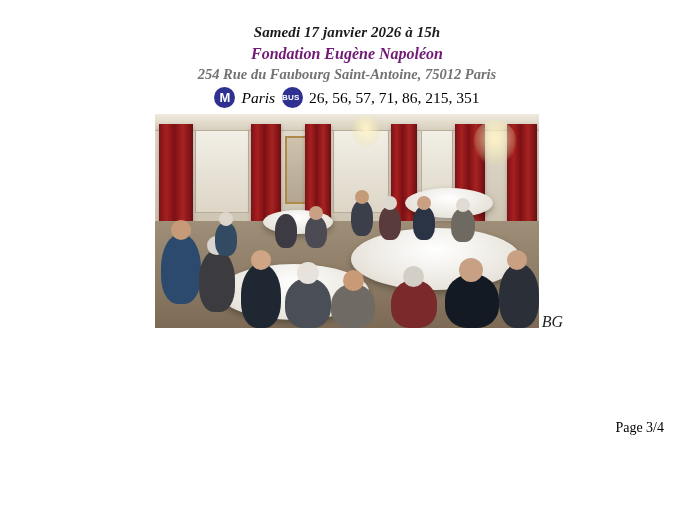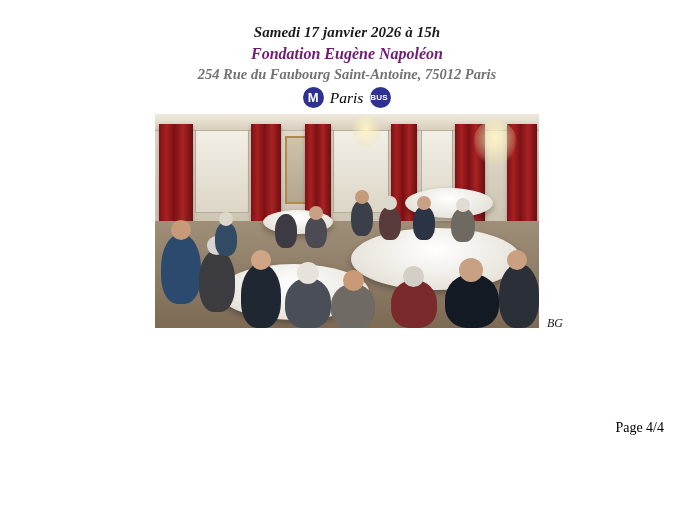--- a/index.html
+++ b/index.html
@@ -119,21 +119,21 @@
     overflow: hidden;
     background: #6b4a3a;
     border: 0;
   }
   .credit {
     position: absolute;
     right: -24px;
     bottom: -3px;
     font-family: "Liberation Serif", serif;
     font-style: italic;
-    font-size: 12px;
+    font-size: 16px;
     color: #222;
     margin-top: 36px;
   }
 
   
   .body-text {
     margin: 27px 8px 0 8px;
     font-family: "Liberation Serif", serif;
     font-size: 15.5px;
     line-height: 1.43;
@@ -238,20 +238,21 @@
 
   <div class="header-block">
     <p class="line-date">Samedi 17 janvier 2026 à 15h</p>
     <p class="line-venue">Fondation Eugène Napoléon</p>
     <p class="line-address">254 Rue du Faubourg Saint-Antoine, 75012 Paris</p>
 
     <div class="line-transport">
       <span class="metro-icon">M</span>
       <span class="metro-name">Paris</span>
       <span class="bus-icon">BUS</span>
+      <span class="bus-lines">26, 56, 57, 71, 86, 215, 351</span>
     </div>
   </div>
 
   <div class="photo-wrap">
     <div class="photo">
       <div class="room">
         <div class="wall"></div>
         <div class="cornice"></div>
 
         <div class="window w1"></div>
@@ -319,14 +320,14 @@
         <div class="head" style="left:154px; top:92px; width:14px; height:14px; background:#c9a083;"></div>
 
         <div class="person" style="left:60px; top:108px; width:22px; height:34px; background:#334a63;"></div>
         <div class="head" style="left:64px; top:98px; width:14px; height:14px; background:#ddd6cb;"></div>
       </div>
     </div>
     <span class="credit">BG</span>
   </div>
 
 
-  <div class="page-number">Page 4/4</div>
+  <div class="page-number">Page 3/4</div>
 </div>
 
 </body></html>

